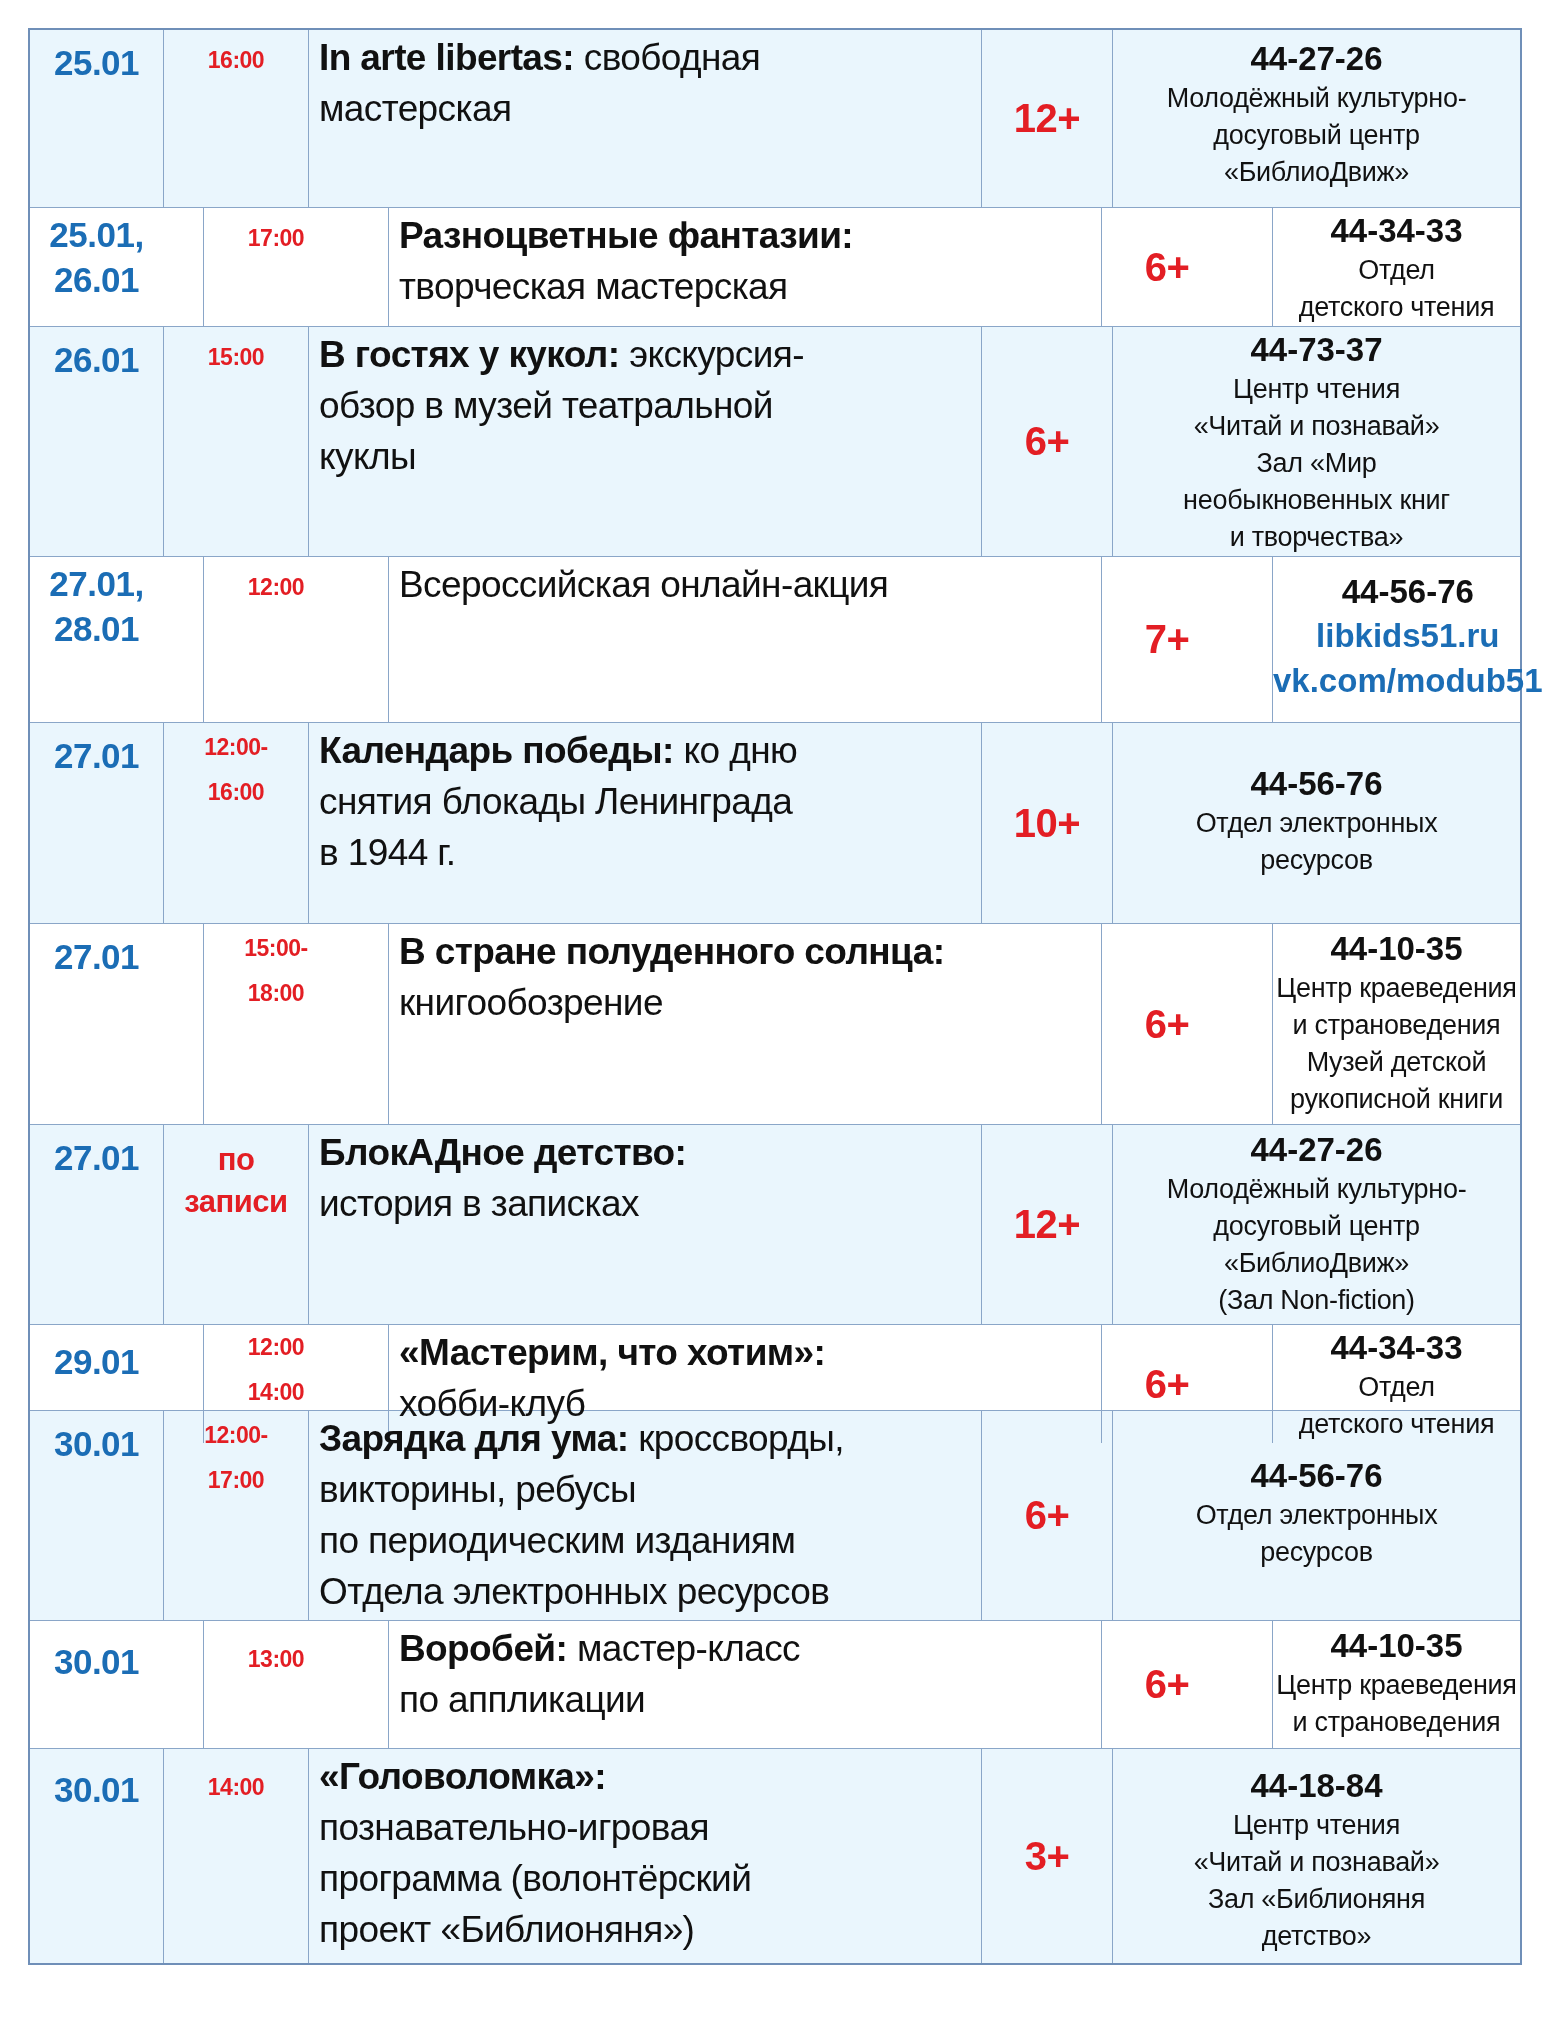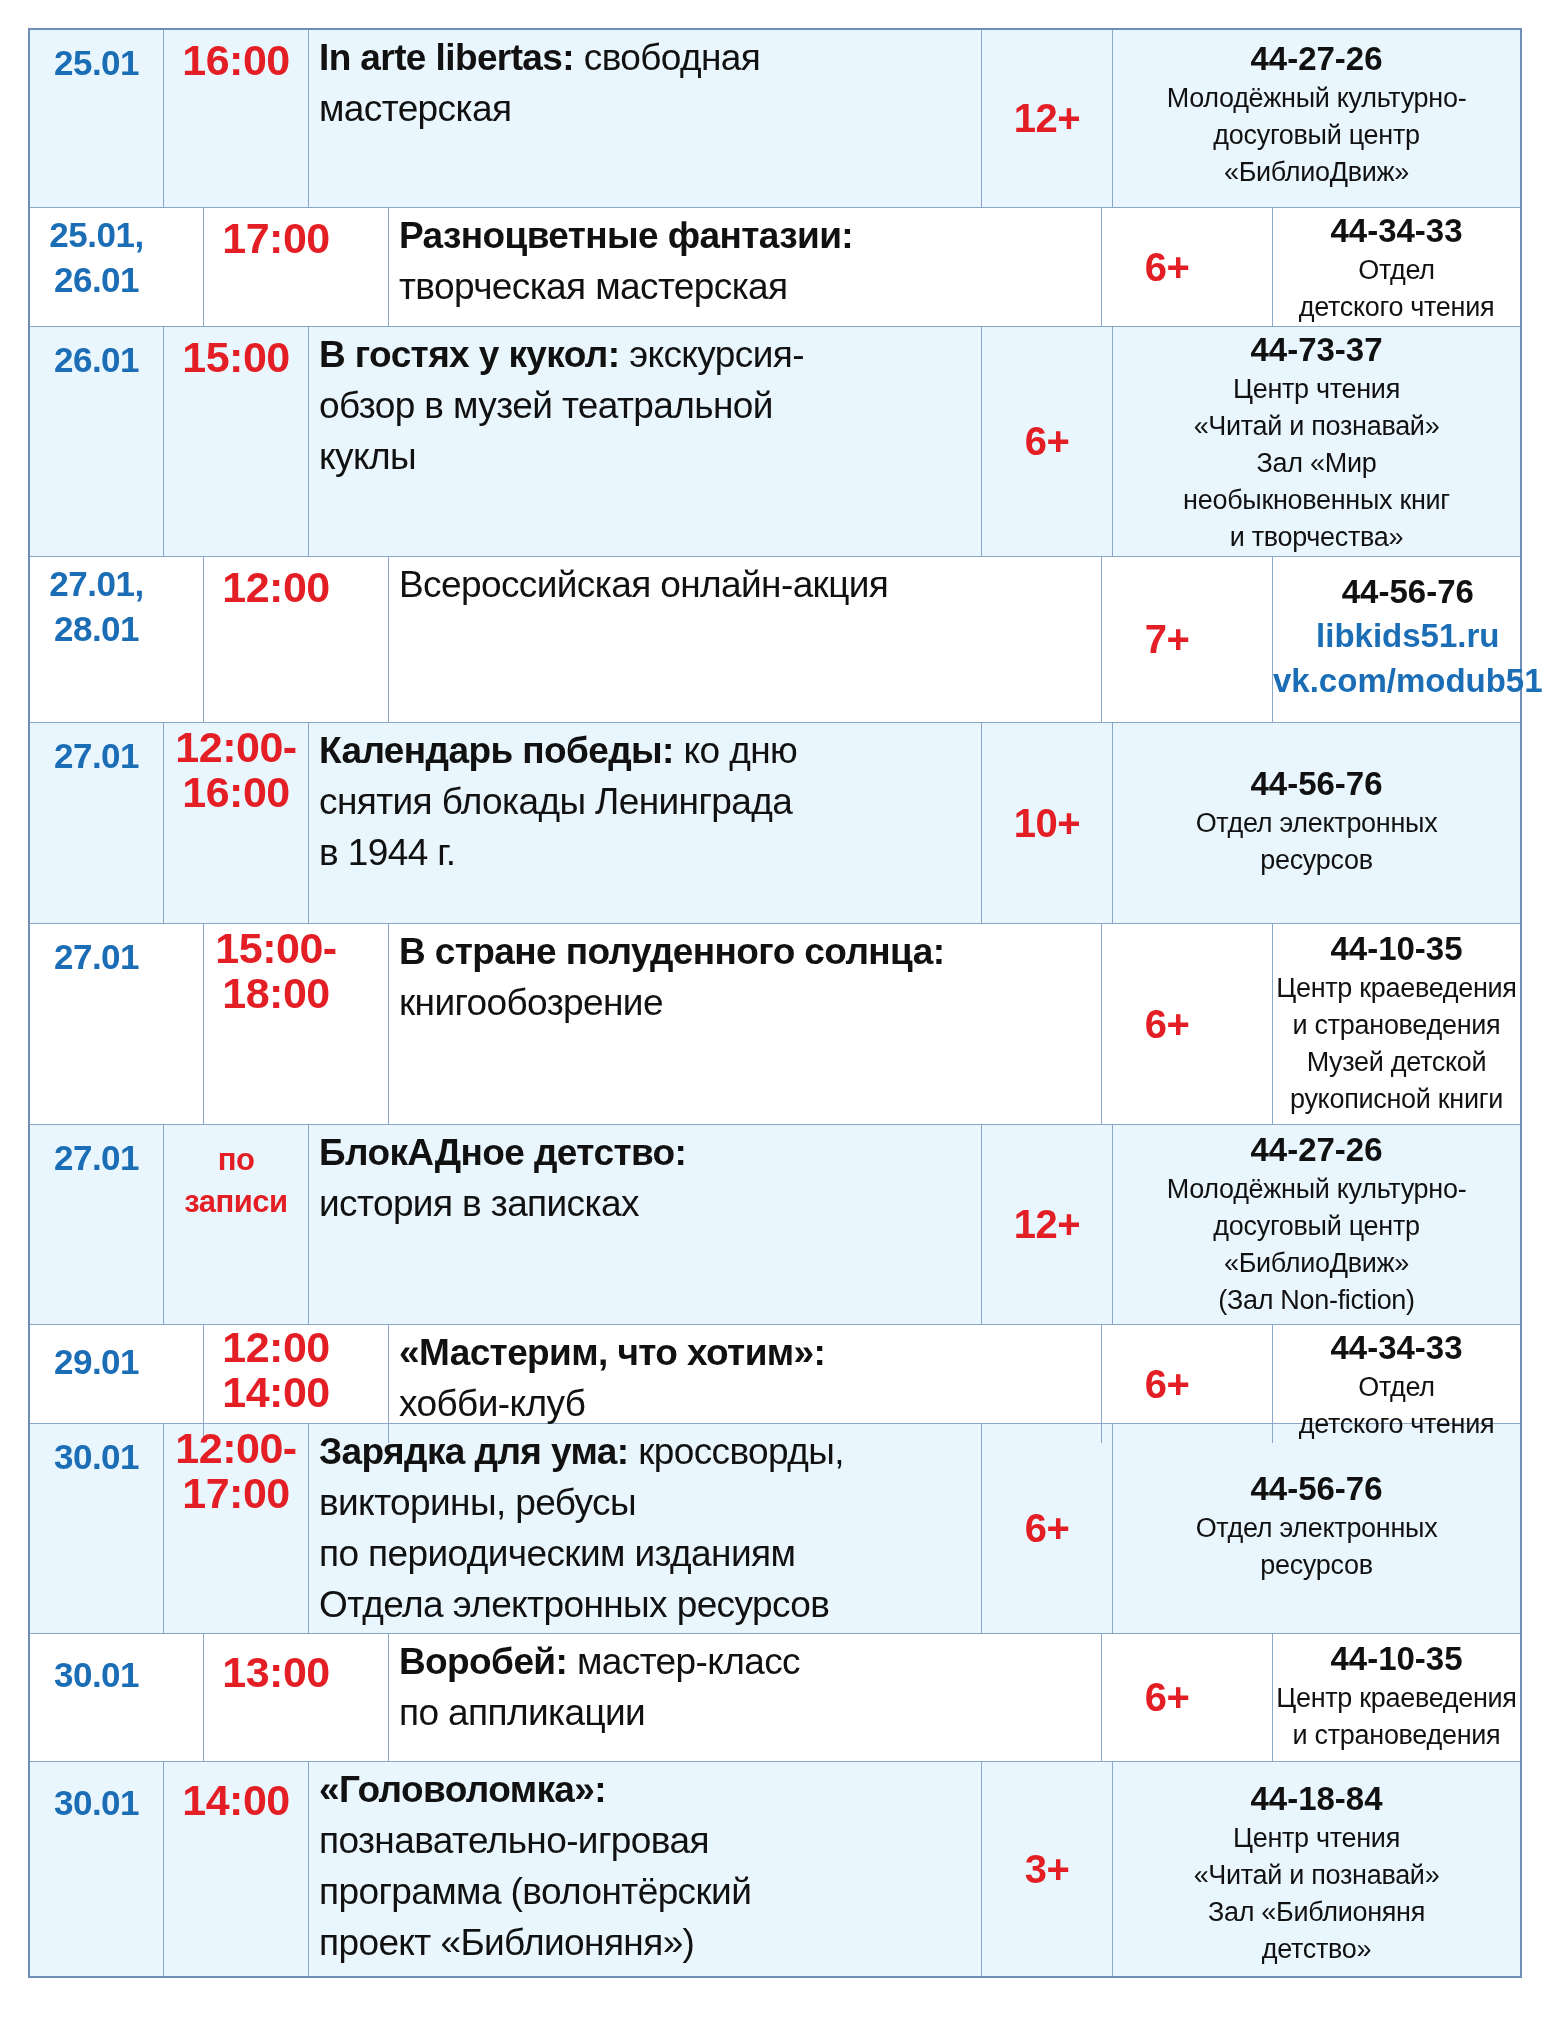--- a/index.html
+++ b/index.html
@@ -9,21 +9,21 @@
               border: 2px solid #6f8fb8; box-sizing: border-box; }
   .row { display: grid; grid-template-columns: 133px 145px 673px 131px 1fr;
          border-top: 1.5px solid #8aa6c8; box-sizing: border-box; }
   .row:first-child { border-top: none; }
   .row.shaded { background: #eaf6fd; }
   .row.plain { background: #ffffff; gap: 40px; }
   .cell { border-left: 1.5px solid #8aa6c8; box-sizing: border-box; }
   .cell:first-child { border-left: none; }
   .date { color: #1b6db5; font-weight: bold; font-size: 35px; line-height: 45px;
           text-align: center; padding-top: 10px; letter-spacing: -0.5px; }
-  .time { color: #e31e24; font-weight: bold; font-size: 43px; line-height: 45px;
+  .time { color: #e31e24; font-weight: bold; font-size: 23px; line-height: 45px;
           text-align: center; padding-top: 8px; letter-spacing: -0.5px; }
   .time.small { font-size: 31px; line-height: 42px; padding-top: 14px; }
   .event { font-size: 37px; line-height: 51px; padding: 2px 6px 0 10px;
            letter-spacing: -0.6px; }
   .event .line { display: block; white-space: nowrap; }
   .event b { font-weight: bold; }
   .age { color: #e31e24; font-weight: bold; font-size: 40px; display: flex;
          align-items: center; justify-content: center; letter-spacing: -0.5px; }
   .contact { text-align: center; padding-top: 8px; }
   .contact .phone { font-weight: bold; font-size: 33px; line-height: 42px; display: block; }
@@ -175,21 +175,21 @@
     <div class="cell age">12+</div>
     <div class="cell contact" style="padding-top:4px">
       <span class="phone">44-27-26</span>
       <span class="place">Молодёжный культурно-</span>
       <span class="place">досуговый центр</span>
       <span class="place">«БиблиоДвиж»</span>
       <span class="place">(Зал Non-fiction)</span>
     </div>
   </div>
 
-  <div class="row plain" style="height:99px">
+  <div class="row plain" style="height:86px">
     <div class="cell date" style="padding-top:14px">
       <div>29.01</div>
     </div>
     <div class="cell time" style="padding-top:0">
       <div>12:00</div>
       <div>14:00</div>
     </div>
     <div class="cell event">
       <span class="line"><b>«Мастерим, что хотим»:</b><span></span></span>
       <span class="line"><b></b><span>хобби-клуб</span></span>

